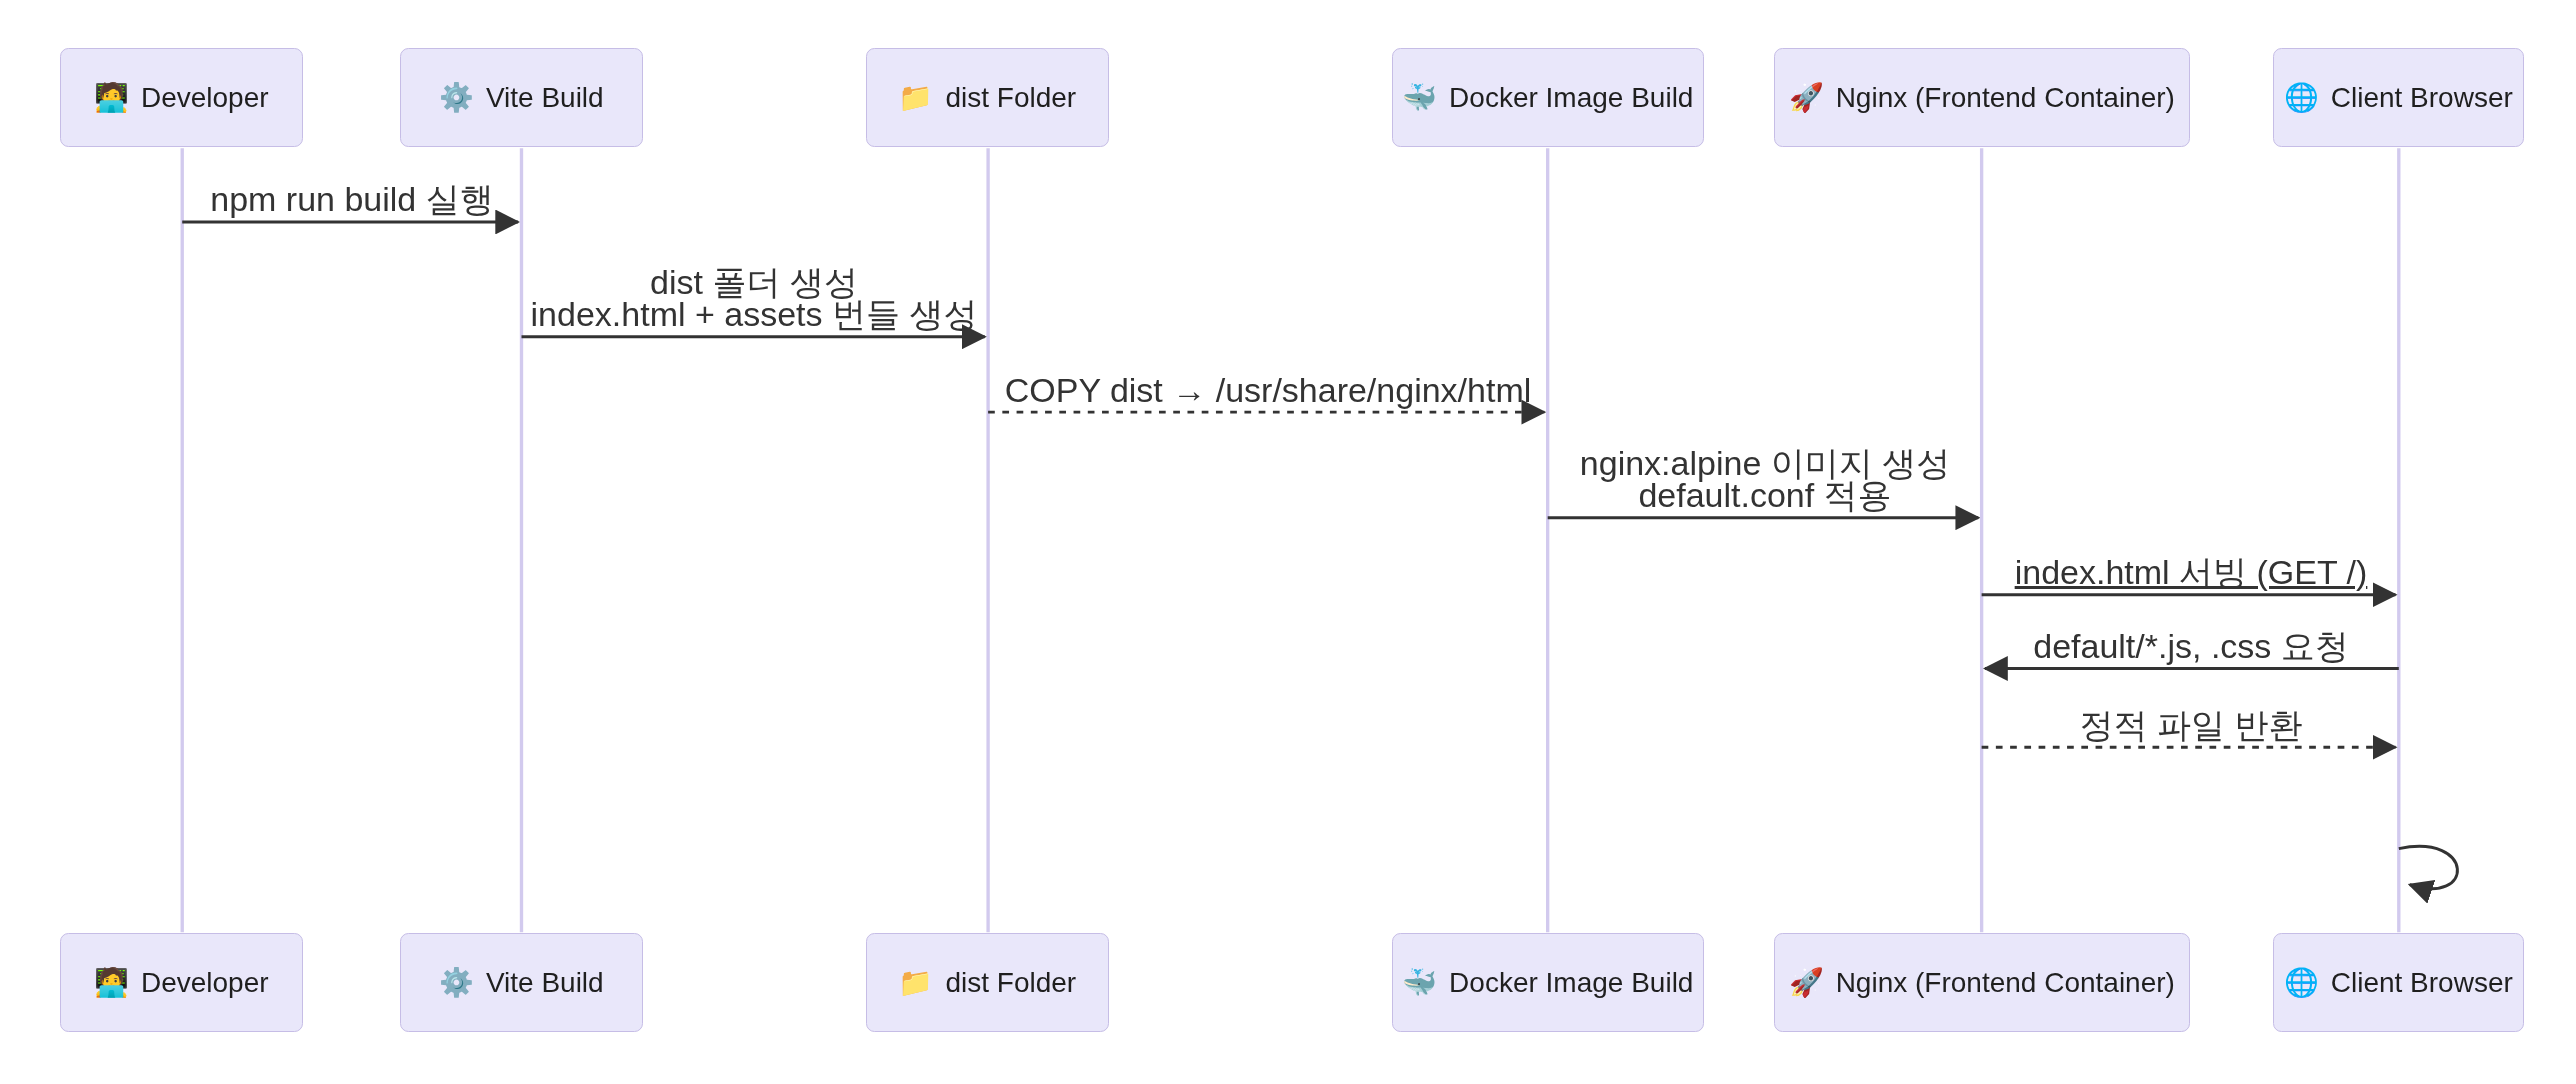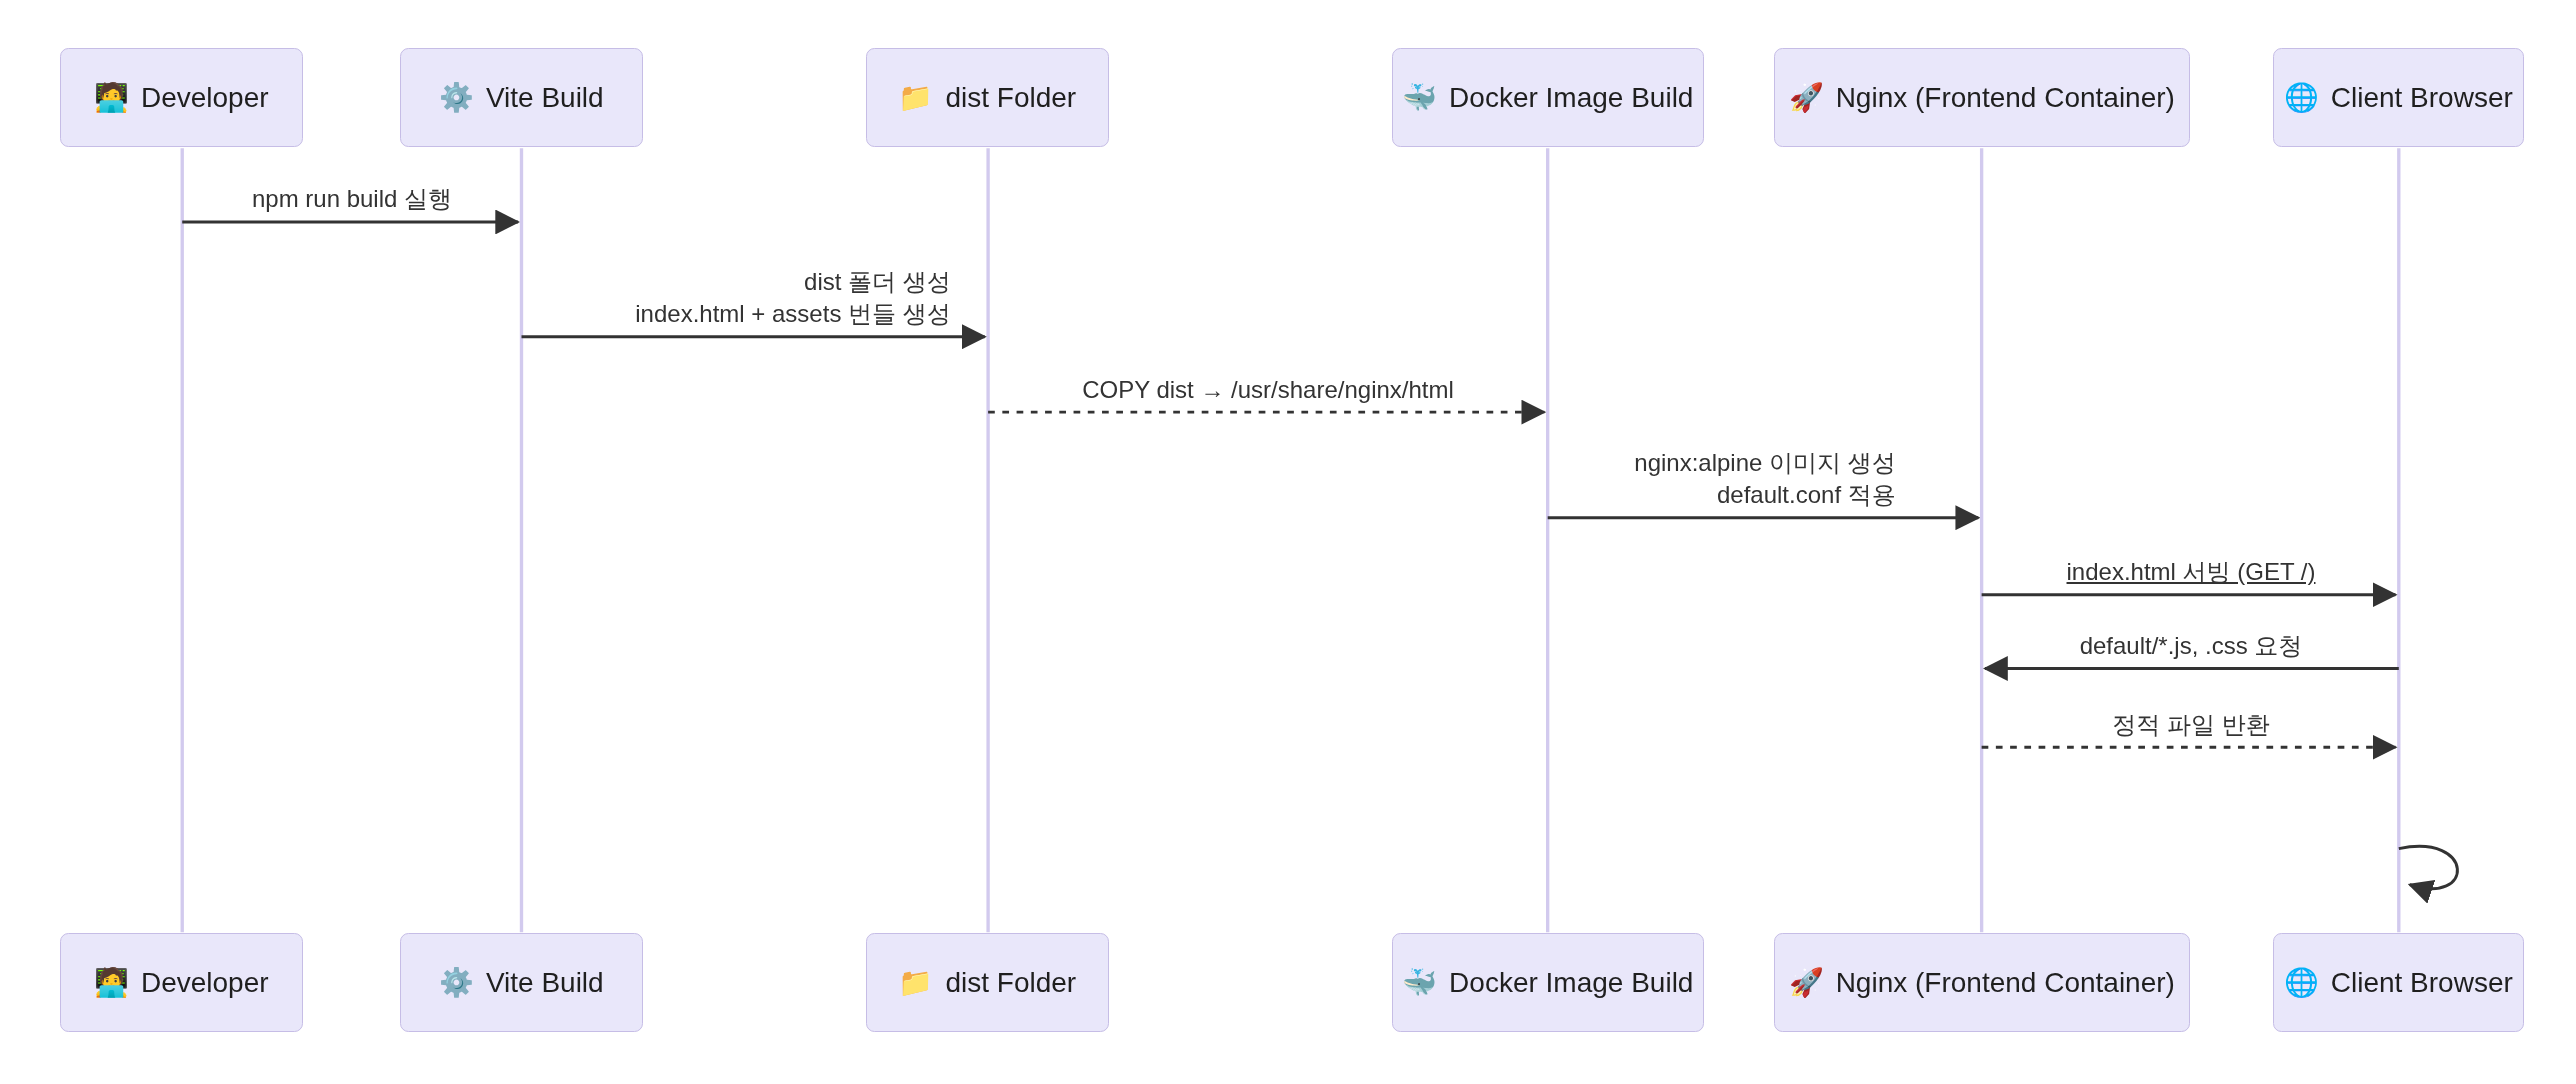--- a/index.html
+++ b/index.html
@@ -27,22 +27,22 @@
     color: #1f1f1f;
     box-sizing: border-box;
     white-space: nowrap;
   }
   .actor.top { top: 48px; }
   .actor.bottom { top: 933px; }
   .actor .icon { font-size: 28px; line-height: 1; }
   .msg {
     position: absolute;
     transform: translate(-50%, -100%);
-    text-align: right;
-    font-size: 24px;
+    text-align: center;
+    font-size: 34px;
     line-height: 32px;
     color: #333333;
     white-space: nowrap;
   }
 </style>
 </head>
 <body>
 
 <div class="diagram">
 
@@ -116,21 +116,21 @@
     <span>Nginx (Frontend Container)</span>
   </div>
   <div class="actor bottom" style="left:2273px; width:251px;">
     <span class="icon">🌐</span>
     <span>Client Browser</span>
   </div>
 
   <div class="msg" style="left:352px;  top:215px;">
     <div>npm run build 실행</div>
   </div>
-  <div class="msg" style="left:754px;  top:330px;margin-left:39px;">
+  <div class="msg" style="left:754px;  top:330px;">
     <div>dist 폴더 생성</div>
     <div>index.html + assets 번들 생성</div>
   </div>
   <div class="msg" style="left:1765px; top:511px;">
     <div>nginx:alpine 이미지 생성</div>
     <div>default.conf 적용</div>
   </div>
   <div class="msg" style="left:1268px; top:406px;">
     <div>COPY dist → /usr/share/nginx/html</div>
   </div>

